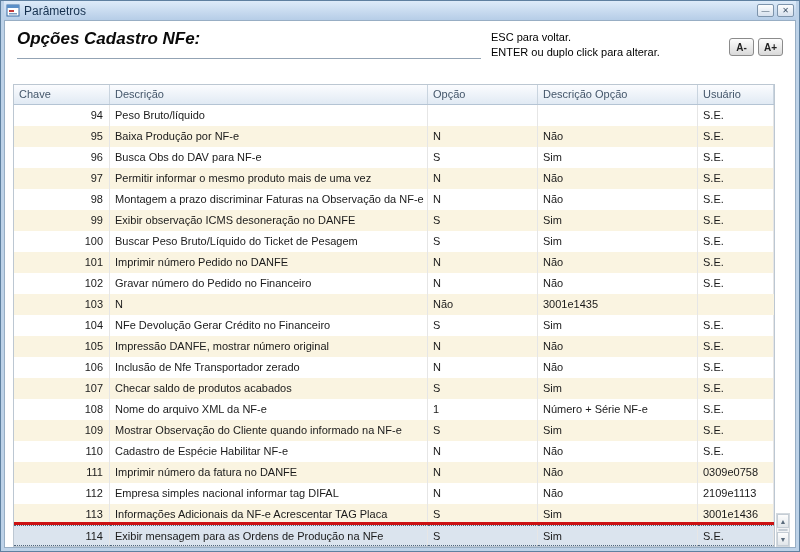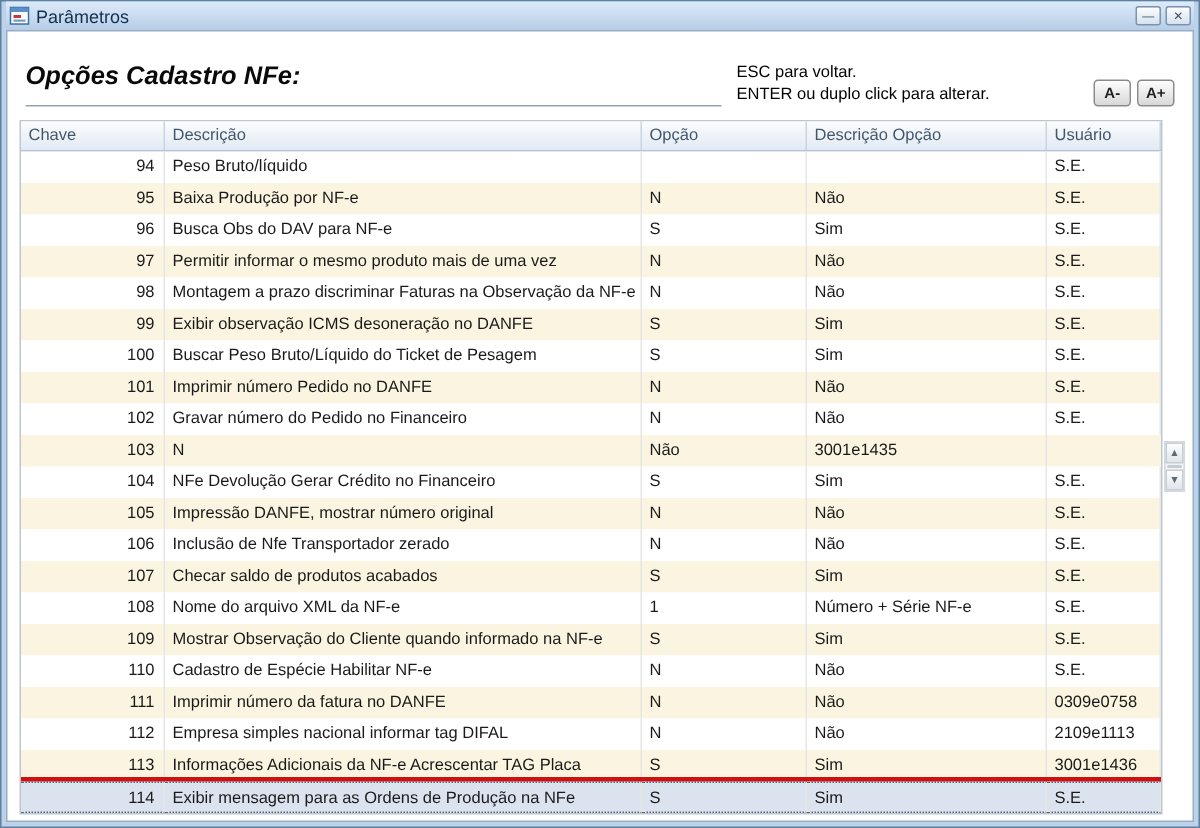--- a/index.html
+++ b/index.html
@@ -28,35 +28,35 @@
     color: #3a4f66; cursor: pointer; text-align: center; padding: 0;
     font-family: "Liberation Sans", sans-serif;
   }
 
   .content {
     flex: 1; background: #ffffff;
     border: 1px solid #98aec4;
     display: flex; flex-direction: column; overflow: hidden;
   }
 
-  .header { display: flex; align-items: flex-end; padding: 8px 12px 0 12px; height: 50px; }
+  .header { display: flex; align-items: flex-start; padding: 8px 12px 0 12px; height: 50px; }
   .header-title {
     font-size: 17px; font-weight: bold; font-style: italic; color: #0a0a0a;
     flex: 1; border-bottom: 1px solid #93a3b4; padding-bottom: 9px; margin-right: 10px;
   }
   .hints { font-size: 11px; font-weight: normal; color: #000; line-height: 15px; width: 232px; padding-top: 1px; }
   .font-buttons { display: flex; gap: 4px; margin-left: 6px; margin-top: 9px; }
   .font-btn {
     width: 25px; height: 18px; font-size: 10px; font-weight: bold;
     border: 1px solid #8b8b8b; border-radius: 3px; color: #222;
     background: linear-gradient(#fdfdfd, #d9d9d9); cursor: pointer; padding: 0;
     font-family: "Liberation Sans", sans-serif;
   }
 
-  .table-area { flex: 1; display: flex; padding: 4px 5px 0 8px; align-items: center; }
+  .table-area { flex: 1; display: flex; padding: 4px 5px 0 8px; align-items: flex-end; }
   .grid { flex: 1; border: 1px solid #bcc7d2; height: 463px; display: flex; flex-direction: column; background: #fff; }
   .grid-header, .grid-row { display: grid; grid-template-columns: 96px 318px 110px 160px 1fr; }
   .grid-header {
     height: 20px;
     background: linear-gradient(#fbfcfe, #e1eaf4);
     border-bottom: 1px solid #b4c4d4;
   }
   .hcell {
     font-size: 11px; color: var(--header-text, #44566a); line-height: 19px;
     padding-left: 5px; border-right: 1px solid #c9d4df;

